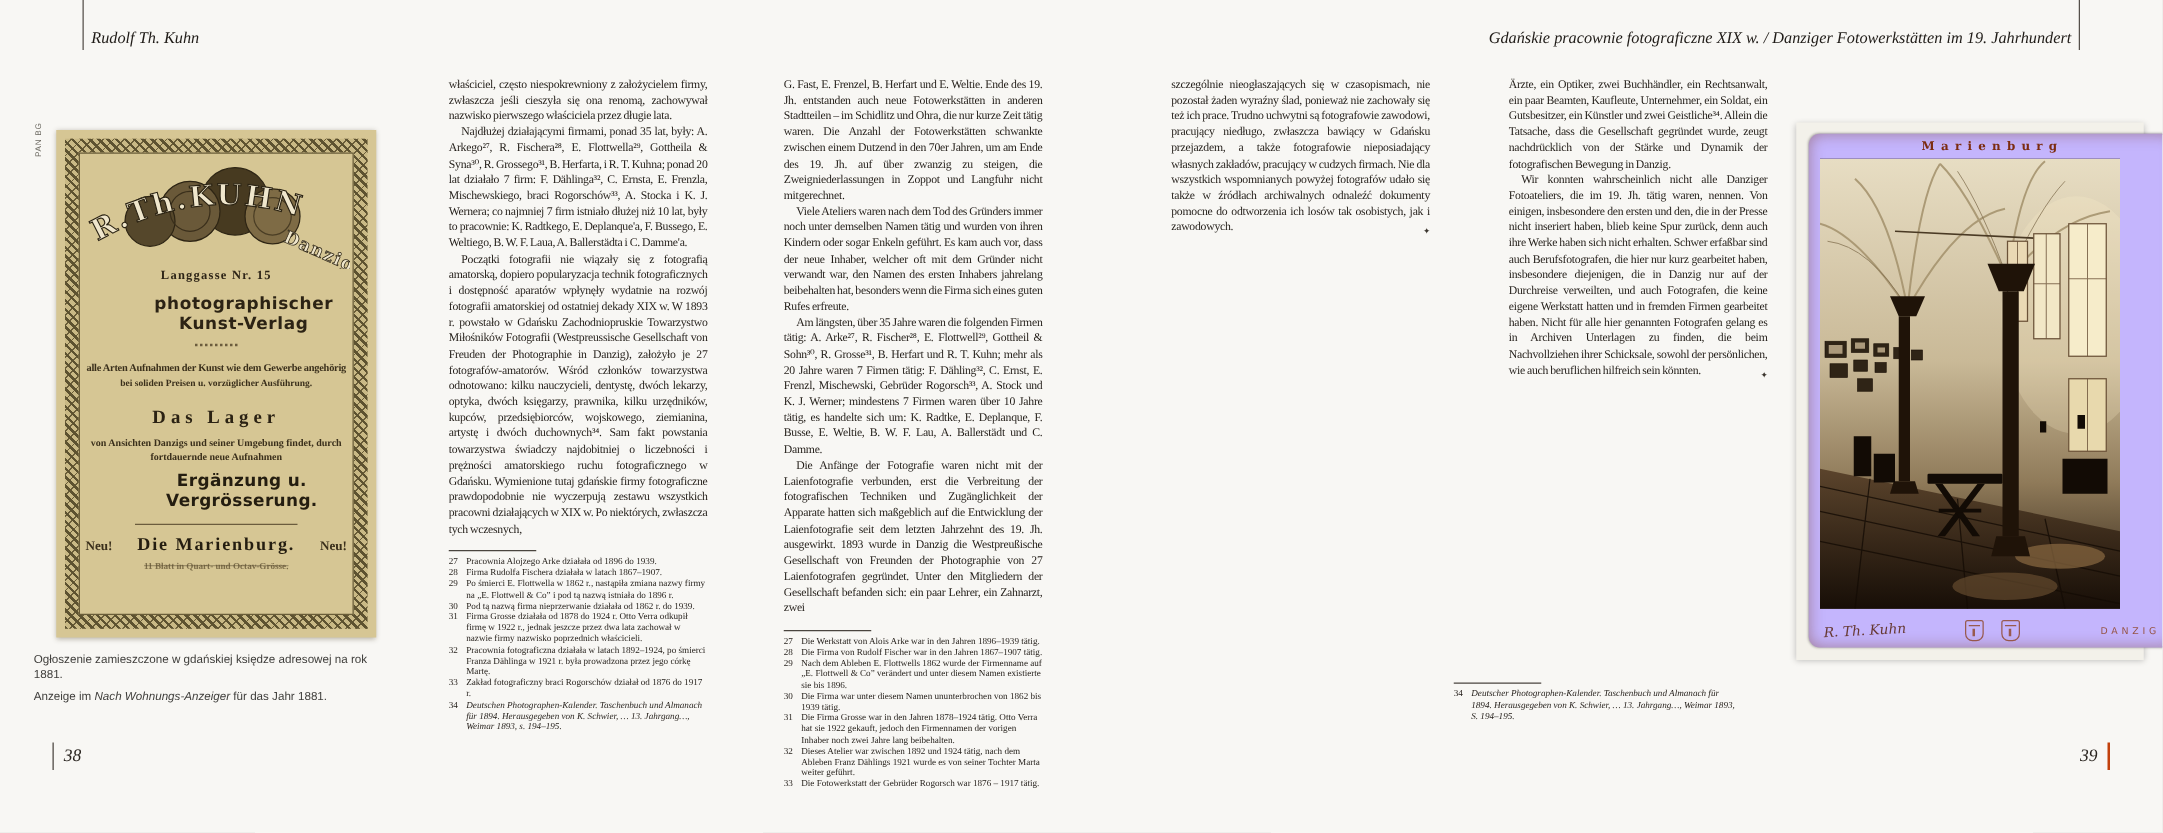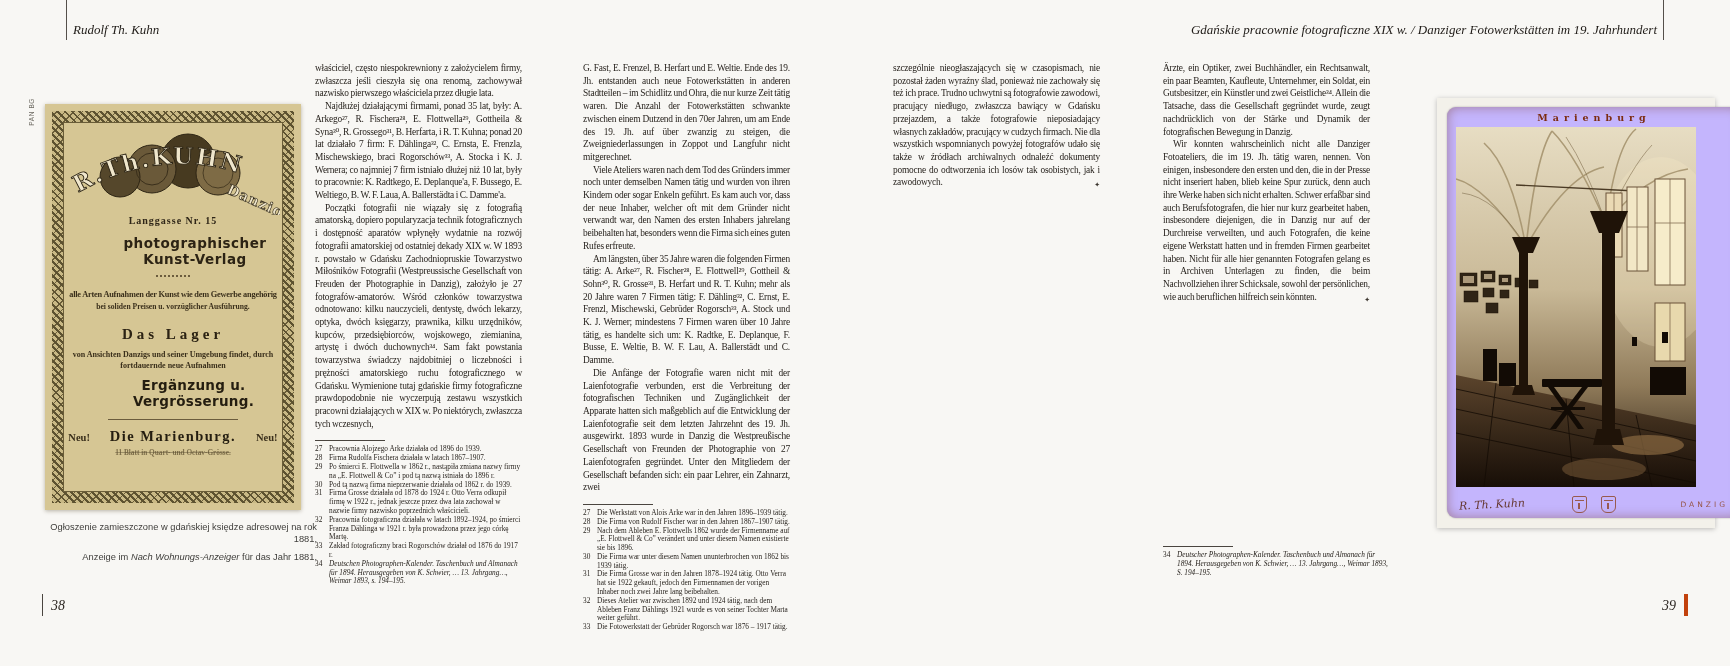--- a/index.html
+++ b/index.html
@@ -8,41 +8,41 @@
   
   .head-rule{position:absolute;top:0;width:1px;height:40px;background:#55504a;}
   .head-rule.left{left:66px;}
   .head-rule.right{left:1663px;}
   .running-head{position:absolute;top:22px;font-style:italic;font-size:13px;color:#1f1b17;white-space:nowrap;}
   .running-head.left{left:73px;}
   .running-head.right{right:73px;text-align:right;}
   
   .page-num{position:absolute;bottom:50px;font-style:italic;font-size:14px;color:#2a2520;}
   .page-num.left{left:42px;border-left:1px solid #4a453f;padding:4px 0 2px 8px;}
-  .page-num.right{right:42px;border-right:4px solid #c2410c;padding:4px 8px 2px 0;text-align:right;}
+  .page-num.right{right:42px;border-right:2px solid #c2410c;padding:4px 8px 2px 0;text-align:right;}
   
   .col{position:absolute;top:62px;width:207px;font-size:9.4px;line-height:12.7px;
-       letter-spacing:-0.2px;word-spacing:-0.5px;text-align:justify;color:#221d18;}
+       letter-spacing:-0.2px;word-spacing:-0.5px;text-align:justify;color:#221d18;margin-left:44px;}
   .col p{margin:0;text-indent:10px;}
   .col p.noindent{text-indent:0;}
   .endmark{float:right;font-size:7px;color:#3c362f;margin-top:3px;}
   
   .fnblock{margin-top:10px;}
   .fnblock.abs{position:absolute;margin:0;}
   .fnrule{width:70px;height:1px;background:#4a453f;margin-bottom:4px;}
   .fnitem{display:flex;font-size:7.3px;line-height:8.8px;letter-spacing:0;word-spacing:0;text-align:left;}
   .fnnum{width:14px;flex:0 0 14px;}
   .fntext{flex:1;}
   .fn-italic .fntext{font-style:italic;}
   
   .caption{position:absolute;font-family:"Liberation Sans","DejaVu Sans",sans-serif;
            font-size:9.3px;line-height:12px;color:#3f3e3b;}
   .caption .capline{display:block;}
   .caption.left-cap{left:27px;top:521px;width:290px;}
-  .caption.left-cap .capline{margin-bottom:6px;text-align:right;}
+  .caption.left-cap .capline{margin-bottom:6px;}
   .caption.right-cap{left:1425px;top:536px;width:282px;text-align:right;}
   .caption .gap{display:block;height:8px;}
   .cap-italic{font-style:italic;}
   
   .ad-fig{position:absolute;left:45px;top:104px;width:256px;height:406px;background:#d6c694;
           box-shadow:0 1px 4px rgba(60,50,20,.35);}
   .ad-frame{position:absolute;inset:7px;background-color:#c9b985;
             background-image:repeating-linear-gradient(45deg,#5d5230 0 2px,rgba(0,0,0,0) 2px 5px),
                              repeating-linear-gradient(-45deg,#6a5d38 0 1px,rgba(0,0,0,0) 1px 6px);}
   .ad-inner{position:absolute;inset:11px;background:#d6c694;border:1px solid #6a5d38;

